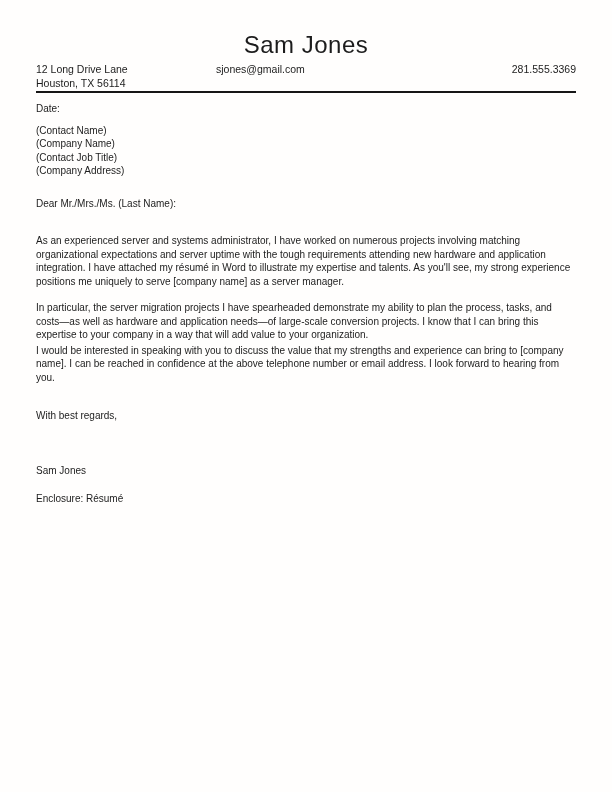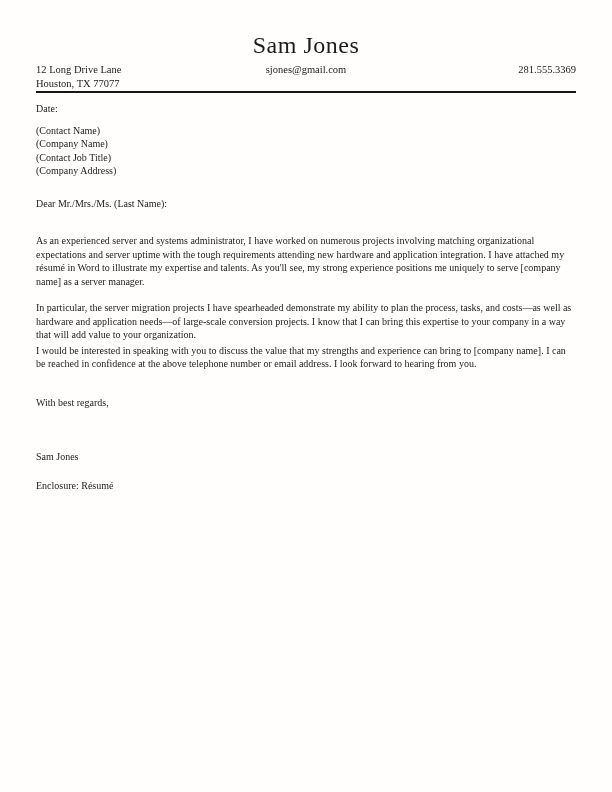--- a/index.html
+++ b/index.html
@@ -5,21 +5,21 @@
   html, body {
     margin: 0;
     padding: 0;
     background: #ffffff;
   }
   .page {
     position: relative;
     width: 612px;
     height: 792px;
     background: #fffefd;
-    font-family: Liberation Serif, serif;
+    font-family: Liberation Sans, sans-serif;
     color: #1c1c1c;
     box-sizing: border-box;
     padding: 30px 36px 0 36px;
     overflow: hidden;
   }
   .applicant-name {
     text-align: center;
     font-size: 24px;
     font-weight: normal;
     letter-spacing: 0.5px;
@@ -27,21 +27,21 @@
     line-height: 30px;
   }
   .contact-row {
     display: grid;
     grid-template-columns: 1fr 1fr 1fr;
     font-size: 10.5px;
     line-height: 13.5px;
     margin-top: 3px;
   }
   .contact-left   { text-align: left; }
-  .contact-center { text-align: center; }
+  .contact-center { text-align: left; }
   .contact-right  { text-align: right; }
   .header-divider {
     border: none;
     border-top: 2px solid #161616;
     margin: 1px 0 0 0;
   }
   .body-text {
     font-size: 10px;
     line-height: 13.5px;
   }
@@ -61,21 +61,21 @@
 <body>
 
 <div class="page">
 
   <header>
     <h1 class="applicant-name">Sam Jones</h1>
 
     <div class="contact-row">
       <div class="contact-left">
         <div>12 Long Drive Lane</div>
-        <div>Houston, TX 77077</div>
+        <div>Houston, TX 56114</div>
       </div>
       <div class="contact-center">sjones@gmail.com</div>
       <div class="contact-right">281.555.3369</div>
     </div>
 
     <hr class="header-divider">
   </header>
 
   <main class="body-text">
 

